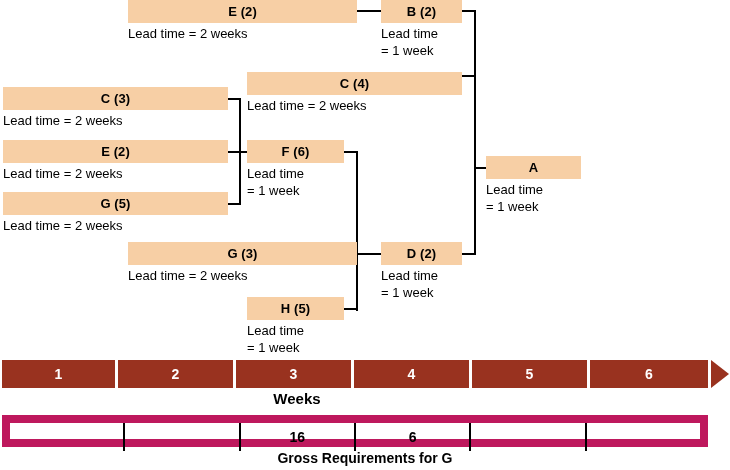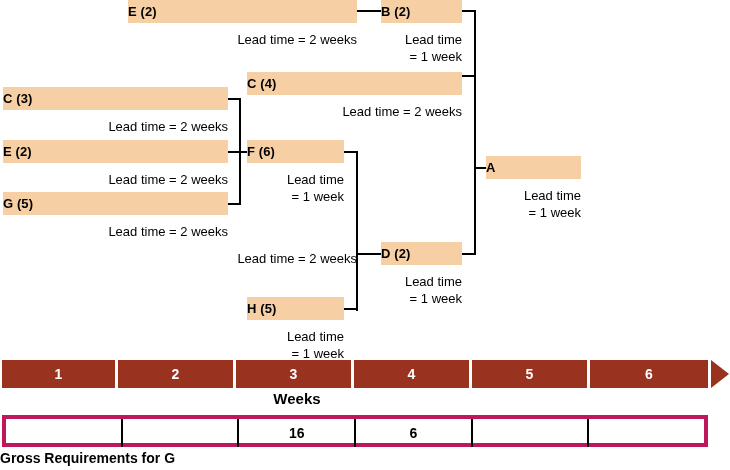--- a/index.html
+++ b/index.html
@@ -25,31 +25,32 @@
 
   
   .node {
     position: absolute;
     box-sizing: border-box;
   }
   .node-bar {
     background: #f7cfa5;
     height: 23px;
     line-height: 23px;
+    text-align: center;
     font-size: 13px;
     font-weight: bold;
     letter-spacing: 0.1px;
     white-space: nowrap;
   }
   .node-lead {
-    text-align: right;
+    text-align: left;
     font-size: 13px;
     font-weight: normal;
     line-height: 17px;
-    padding-top: 8px;
+    padding-top: 2px;
     white-space: pre-line;
   }
 
   
   .hline {
     position: absolute;
     background: #000000;
     height: 2px;
   }
   .vline {
@@ -81,37 +82,37 @@
     position: absolute;
     text-align: center;
     font-size: 15px;
     font-weight: bold;
   }
 
   
   .grtable {
     position: absolute;
     display: flex;
-    border: 4px solid #be185d;
+    border: 8px solid #be185d;
     box-sizing: border-box;
   }
   .grcell {
     flex: 1 1 0;
     border-right: 2px solid #000000;
     text-align: center;
     font-size: 14px;
     font-weight: bold;
     line-height: 28px;
     height: 28px;
     box-sizing: border-box;
   }
   .grcell:last-child { border-right: none; }
   .table-caption {
     position: absolute;
-    text-align: left;
+    text-align: center;
     font-size: 14px;
     font-weight: bold;
     width: 730px;
     left: 0;
   }
 </style>
 </head>
 <body>
 
 <div id="canvas">
@@ -177,20 +178,21 @@
     <div class="node-lead">Lead time = 2 weeks</div>
   </div>
 
   <div class="node" style="left:486px; top:156px; width:95px;">
     <div class="node-bar">A</div>
     <div class="node-lead">Lead time
 = 1 week</div>
   </div>
 
   <div class="node" style="left:128px; top:242px; width:229px;">
+    <div class="node-bar">G (3)</div>
     <div class="node-lead">Lead time = 2 weeks</div>
   </div>
 
   <div class="node" style="left:381px; top:242px; width:81px;">
     <div class="node-bar">D (2)</div>
     <div class="node-lead">Lead time
 = 1 week</div>
   </div>
 
   <div class="node" style="left:247px; top:297px; width:97px;">

